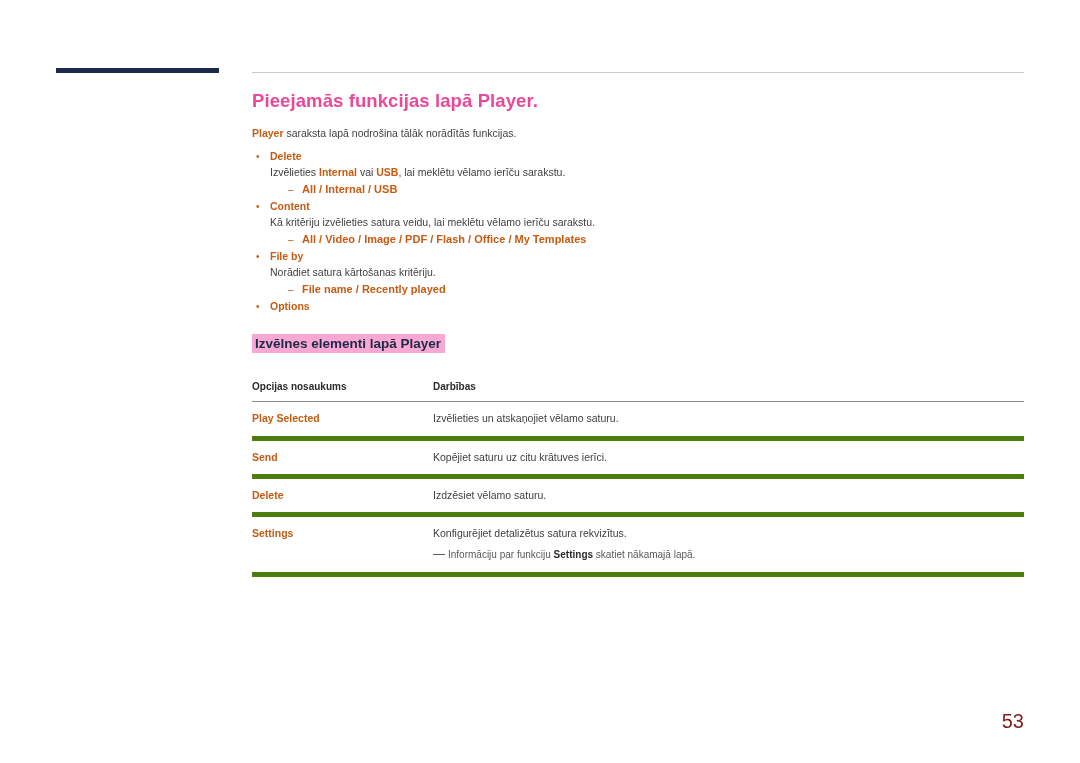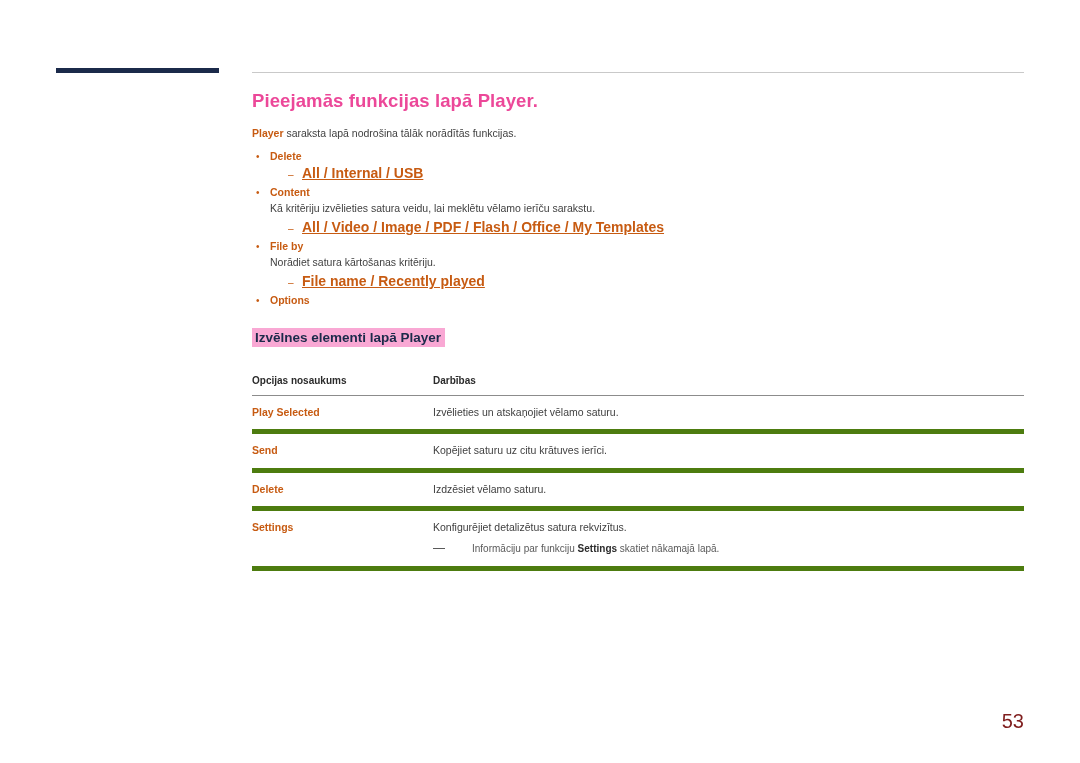--- a/index.html
+++ b/index.html
@@ -102,24 +102,23 @@
     align-items: baseline;
     margin: 3px 0 5px 36px;
   }
   .sub-dash {
     flex: 0 0 14px;
     color: #c75b12;
     font-size: 10px;
     line-height: 1;
   }
   .sub-opts {
-    font-size: 14px;
-    font-weight: bold;
-    color: #c75b12;
-    text-decoration: underline;
+    font-size: 11px;
+    font-weight: bold;
+    color: #c75b12;
   }
   
   .hl-heading {
     display: inline-block;
     background: #f9a8d4;
     color: #1b2a4a;
     font-weight: bold;
     font-size: 13.5px;
     padding: 2px 4px 2px 3px;
     margin-top: 20px;
@@ -153,21 +152,20 @@
   }
   table.opts td.desc {
     color: #3f3f3f;
   }
   .note {
     font-size: 10px;
     color: #5a5a5a;
     margin-top: 7px;
     display: flex;
     align-items: baseline;
-    gap: 24px;
   }
   .note-dash {
     display: inline-block;
     width: 12px;
     height: 1px;
     background: #5a5a5a;
     margin-right: 3px;
     position: relative;
     top: -3px;
     flex: 0 0 12px;
@@ -197,20 +195,23 @@
       <span class="bold-orange">Player</span><span> saraksta lapā nodrošina tālāk norādītās funkcijas.</span>
     </p>
 
     <ul class="bullets">
 
       <li>
         <div class="bullet-row">
           <span class="bullet-dot">•</span>
           <span class="bullet-label">Delete</span>
         </div>
+        <div class="bullet-desc">
+          <span>Izvēlieties </span><span class="bold-orange">Internal</span><span> vai </span><span class="bold-orange">USB</span><span>, lai meklētu vēlamo ierīču sarakstu.</span>
+        </div>
         <div class="sub-row">
           <span class="sub-dash">–</span>
           <span class="sub-opts">All / Internal / USB</span>
         </div>
       </li>
 
       <li>
         <div class="bullet-row">
           <span class="bullet-dot">•</span>
           <span class="bullet-label">Content</span>

